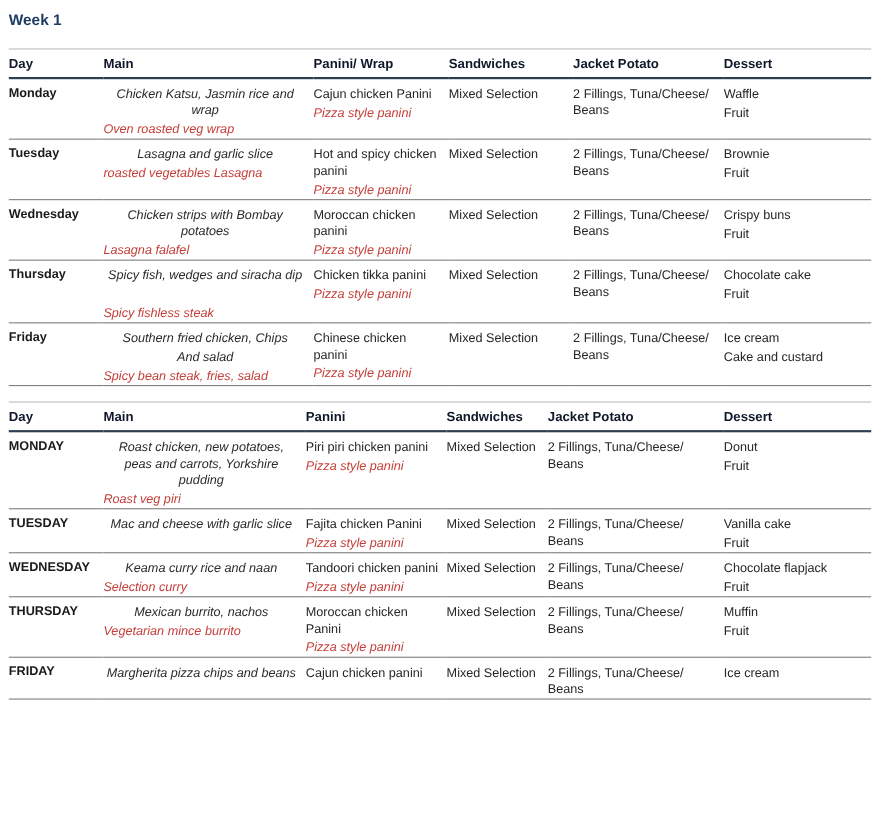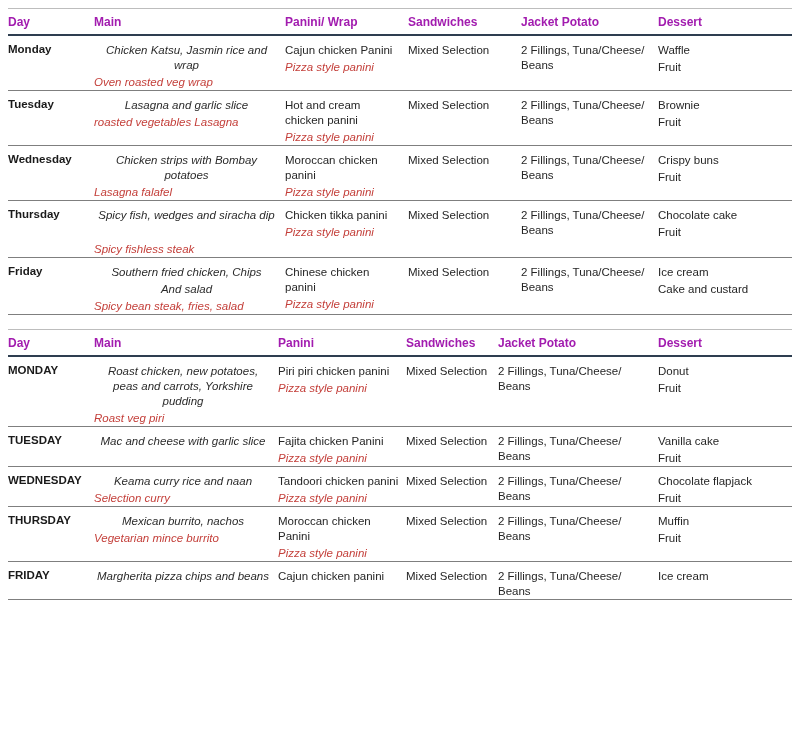--- a/index.html
+++ b/index.html
@@ -30,21 +30,21 @@
   table.week0 col:nth-child(5){width:137px}
   table.week0 col:nth-child(6){width:134px}
   table.week1 col:nth-child(1){width:86px}
   table.week1 col:nth-child(2){width:184px}
   table.week1 col:nth-child(3){width:128px}
   table.week1 col:nth-child(4){width:92px}
   table.week1 col:nth-child(5){width:160px}
   table.week1 col:nth-child(6){width:134px}
   th {
     text-align: left;
-    color: #a21caf;
+    color: #0f172a;
     font-weight: bold;
     font-size: 12px;
     padding: 6px 6px 5px 0;
     border-top: 1px solid #bdbdbd;
     border-bottom: 2px solid #2e3e50;
     white-space: nowrap;
   }
   td {
     vertical-align: top;
     padding: 7px 6px 0 0;
@@ -58,20 +58,21 @@
   .para { line-height: 15px; min-height: 15px; }
   .para + .para { margin-top: 2px; }
   .it { font-style: italic; color: #2b2b2b; text-align: center; }
   .alt { font-style: italic; color: #c4403b; }
 </style>
 </head>
 <body>
 
 <div class="doc">
   <section class="week">
+      <div class="week-title">Week 1</div>
       <table class="menu-table week0">
         <colgroup>
           <col>
           <col>
           <col>
           <col>
           <col>
           <col>
         </colgroup>
         <thead>
@@ -106,21 +107,21 @@
               <div class="para">Fruit</div>
             </td>
           </tr>
           <tr>
             <td class="cell day-cell">Tuesday</td>
             <td class="cell">
               <div class="para it">Lasagna and garlic slice</div>
               <div class="para alt">roasted vegetables Lasagna</div>
             </td>
             <td class="cell">
-              <div class="para">Hot and cream chicken panini</div>
+              <div class="para">Hot and spicy chicken panini</div>
               <div class="para alt">Pizza style panini</div>
             </td>
             <td class="cell">
               <div class="para">Mixed Selection</div>
             </td>
             <td class="cell">
               <div class="para">2 Fillings, Tuna/Cheese/ Beans</div>
             </td>
             <td class="cell">
               <div class="para">Brownie</div>

